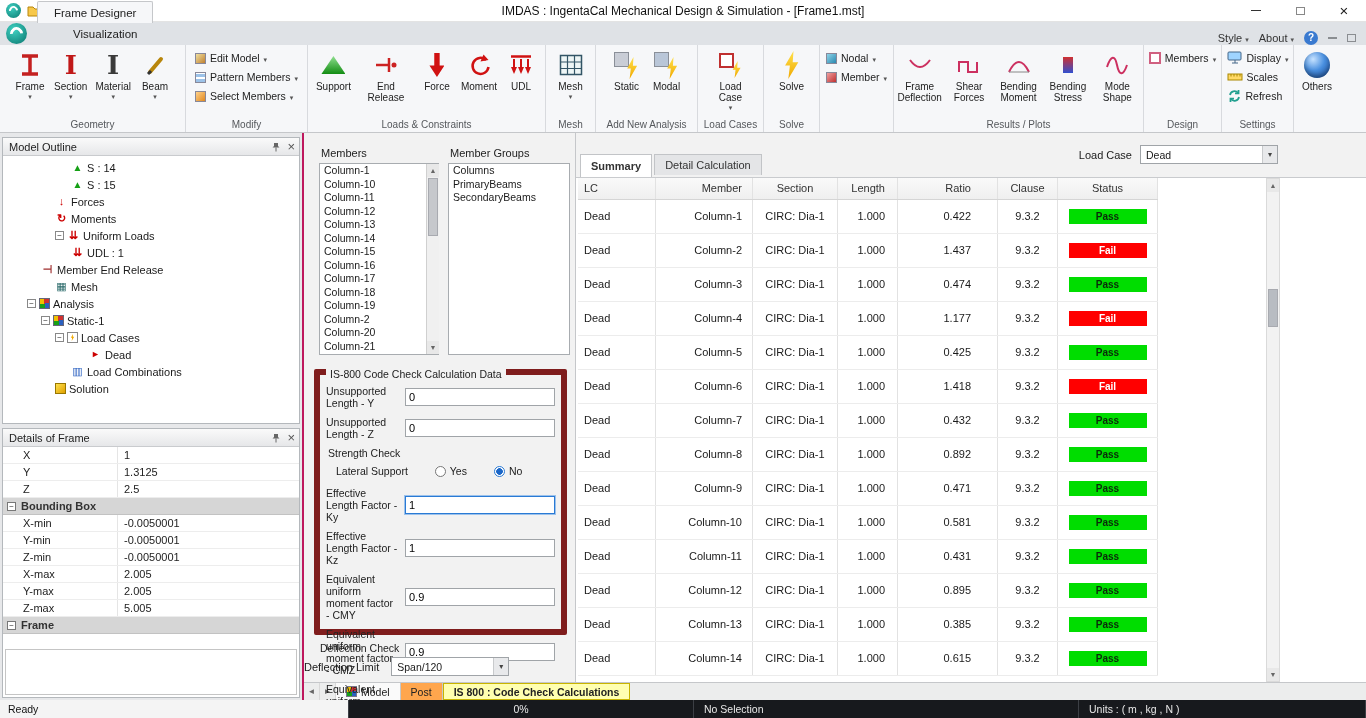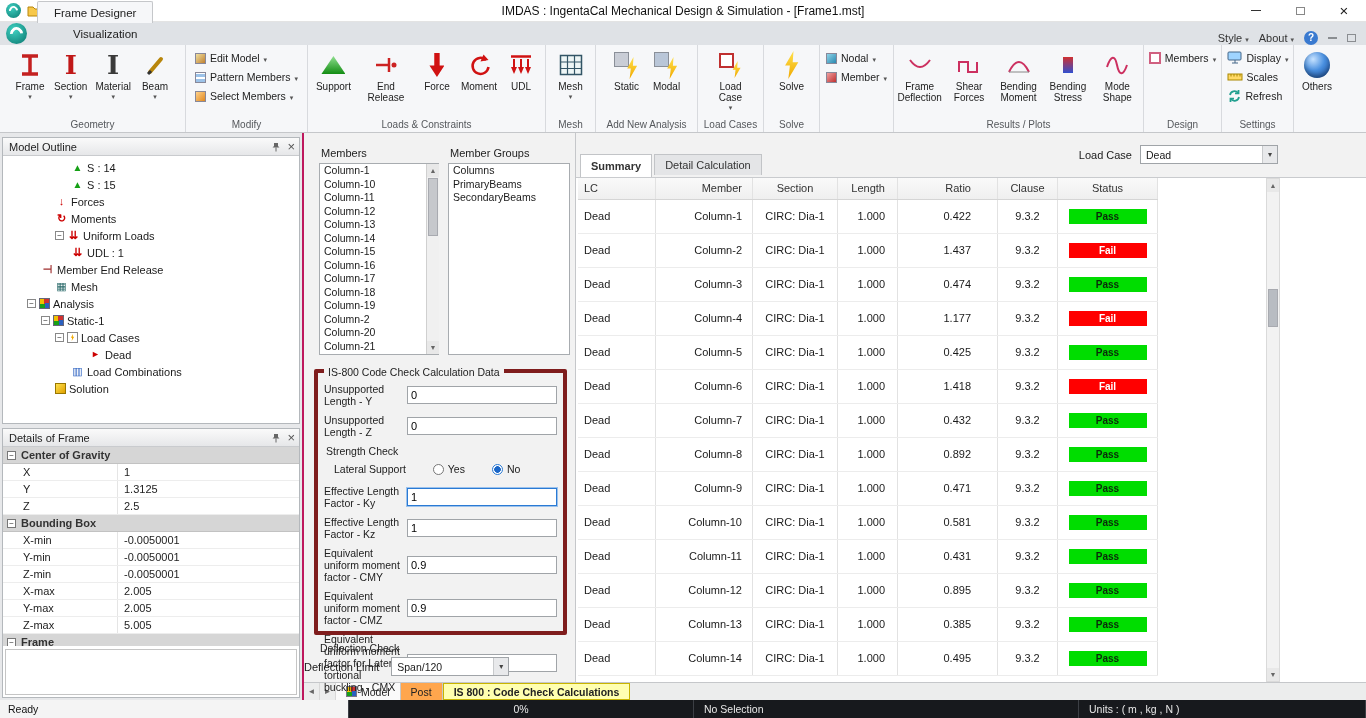--- a/index.html
+++ b/index.html
@@ -116,21 +116,21 @@
 
   
   .center-panel { position:relative; width:272px; background:#f2f2f2; border-right:1px solid #c5c7ca; flex:0 0 272px; }
   .cp-label { position:absolute; font-size:11px; color:#222; }
   .listbox { position:absolute; background:#fff; border:1px solid #a8acb0; overflow:hidden; }
   .list-item { height:13.5px; line-height:13.5px; padding-left:4px; font-size:10.5px; white-space:nowrap; }
   .lb-scroll { position:absolute; top:0; bottom:0; right:0; width:13px; background:#f0f0f0; border-left:1px solid #d0d0d0; }
   .sb-arrow { height:13px; display:flex; align-items:center; justify-content:center; font-size:7px; color:#666; background:#e8e8e8; }
   .sb-arrow.up::before { content:"▲"; } .sb-arrow.down::before { content:"▼"; }
   .sb-thumb { position:absolute; left:1px; right:1px; background:#c6c8cc; border:1px solid #a8aab0; }
-  .groupbox { position:absolute; left:10px; right:8px; border:4px solid #7f1d1d; border-radius:2px; padding:10px 6px 4px 6px; }
+  .groupbox { position:absolute; left:10px; right:8px; border:6px solid #7f1d1d; border-radius:2px; padding:10px 6px 4px 6px; }
   .gb-title { position:absolute; top:-7px; left:6px; background:#f2f2f2; padding:0 4px; font-size:10.5px; color:#222; }
   .form-row { display:flex; align-items:center; margin-bottom:7px; }
   .form-label { flex:1; font-size:10.5px; line-height:12px; color:#222; padding-right:6px; }
   .form-input { flex:0 0 58px; height:18px; border:1px solid #a0a4a8; font-size:11px; padding:0 3px; font-family:"Liberation Sans",sans-serif; background:#fff; }
   .form-input.focused { border:1px solid #2a7ad4; outline:1px solid #9cc2ec; }
   .sec-label { font-size:10.5px; color:#222; margin:2px 0 6px 2px; }
   .radio-row { display:flex; align-items:center; gap:27px; margin:0 0 10px 10px; font-size:10.5px; }
   .radio { display:flex; align-items:center; gap:4px; }
   .rdot { width:11px; height:11px; border-radius:50%; border:1px solid #777; background:#fff; display:inline-block; }
   .rdot.on { border-color:#2a7ad4; background:radial-gradient(circle, #1a66c8 0 48%, #fff 55%); }
@@ -647,24 +647,20 @@
             <span>
                 <svg width="10" height="10">
                   <path d="M3 1h4v3l1.5 1.5h-7L3 4z" fill="#666"></path>
                   <line x1="5" y1="5.5" x2="5" y2="9.5" stroke="#666"></line>
                 </svg>
               </span>
             <span class="pt-x"></span>
           </span>
         </div>
         <div class="pgrid">
-            <div class="pg-header">
-              <span class="pg-expander"></span>
-              <span>Center of Gravity</span>
-            </div>
             <div class="pg-row">
               <span class="pg-label">X</span>
               <span class="pg-value">1</span>
             </div>
             <div class="pg-row">
               <span class="pg-label">Y</span>
               <span class="pg-value">1.3125</span>
             </div>
             <div class="pg-row">
               <span class="pg-label">Z</span>
@@ -939,21 +935,21 @@
                   <div class="tcell c3">1.000</div>
                   <div class="tcell c4">0.385</div>
                   <div class="tcell c5">9.3.2</div>
                   <div class="tcell c6"><span class="badge pass">Pass</span></div>
                 </div>
                 <div class="trow">
                   <div class="tcell c0">Dead</div>
                   <div class="tcell c1">Column-14</div>
                   <div class="tcell c2">CIRC: Dia-1</div>
                   <div class="tcell c3">1.000</div>
-                  <div class="tcell c4">0.495</div>
+                  <div class="tcell c4">0.615</div>
                   <div class="tcell c5">9.3.2</div>
                   <div class="tcell c6"><span class="badge pass">Pass</span></div>
                 </div>
               </div>
           </div>
           <div class="rp-scroll">
             <div class="sb-arrow up"></div>
             <div class="sb-thumb"></div>
             <div class="sb-arrow down" style="position:absolute;bottom:0;left:0;right:0"></div>
           </div>

